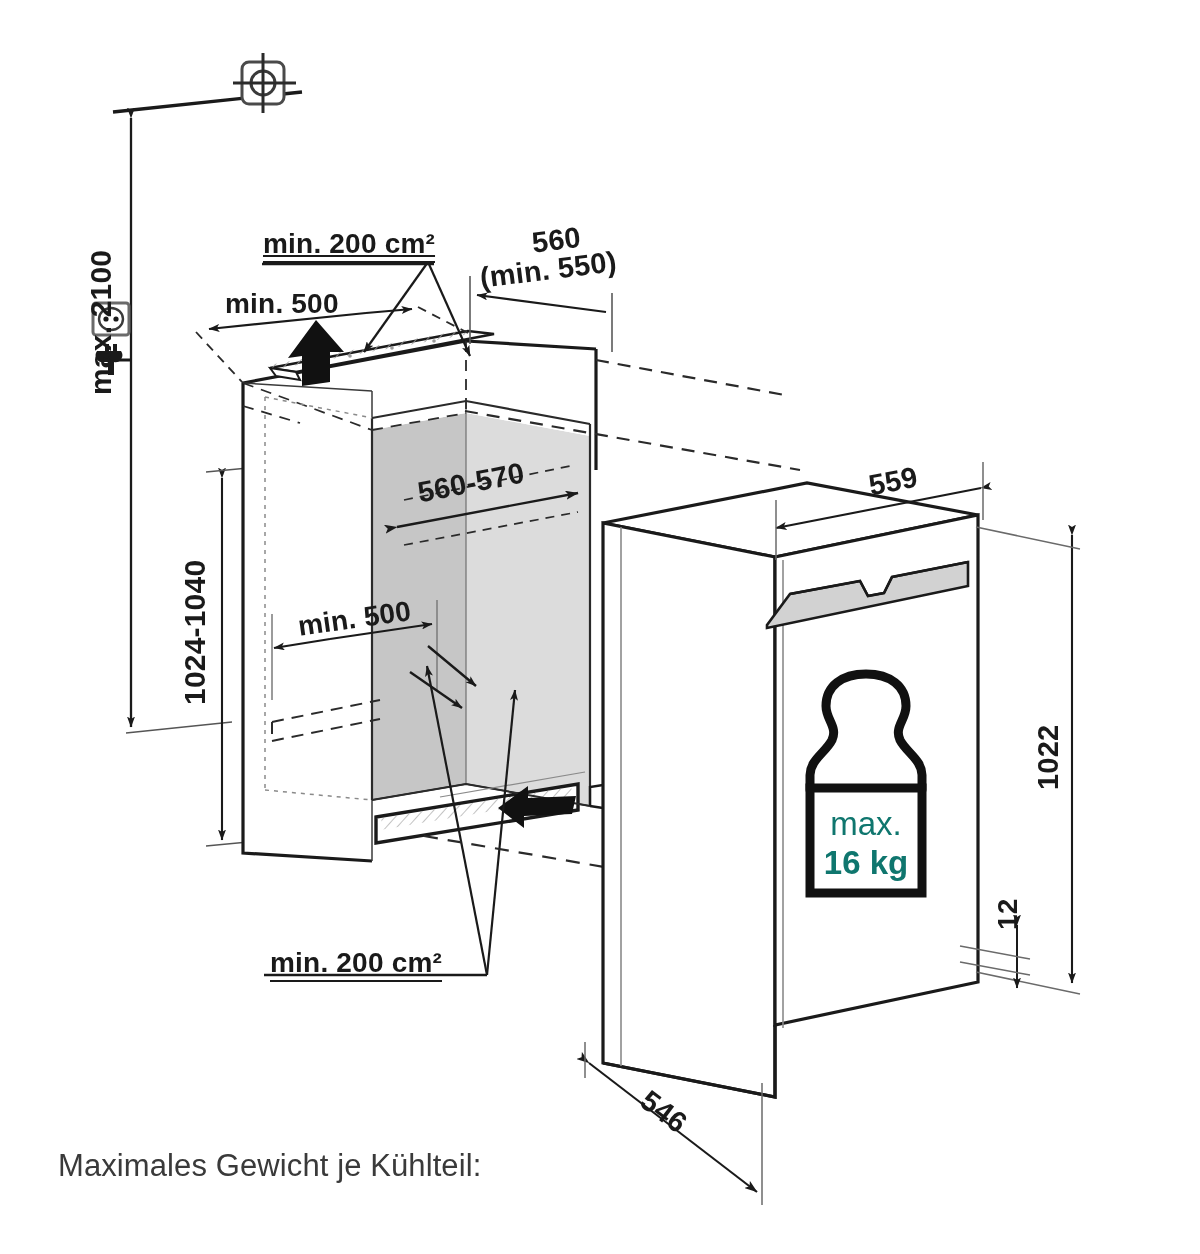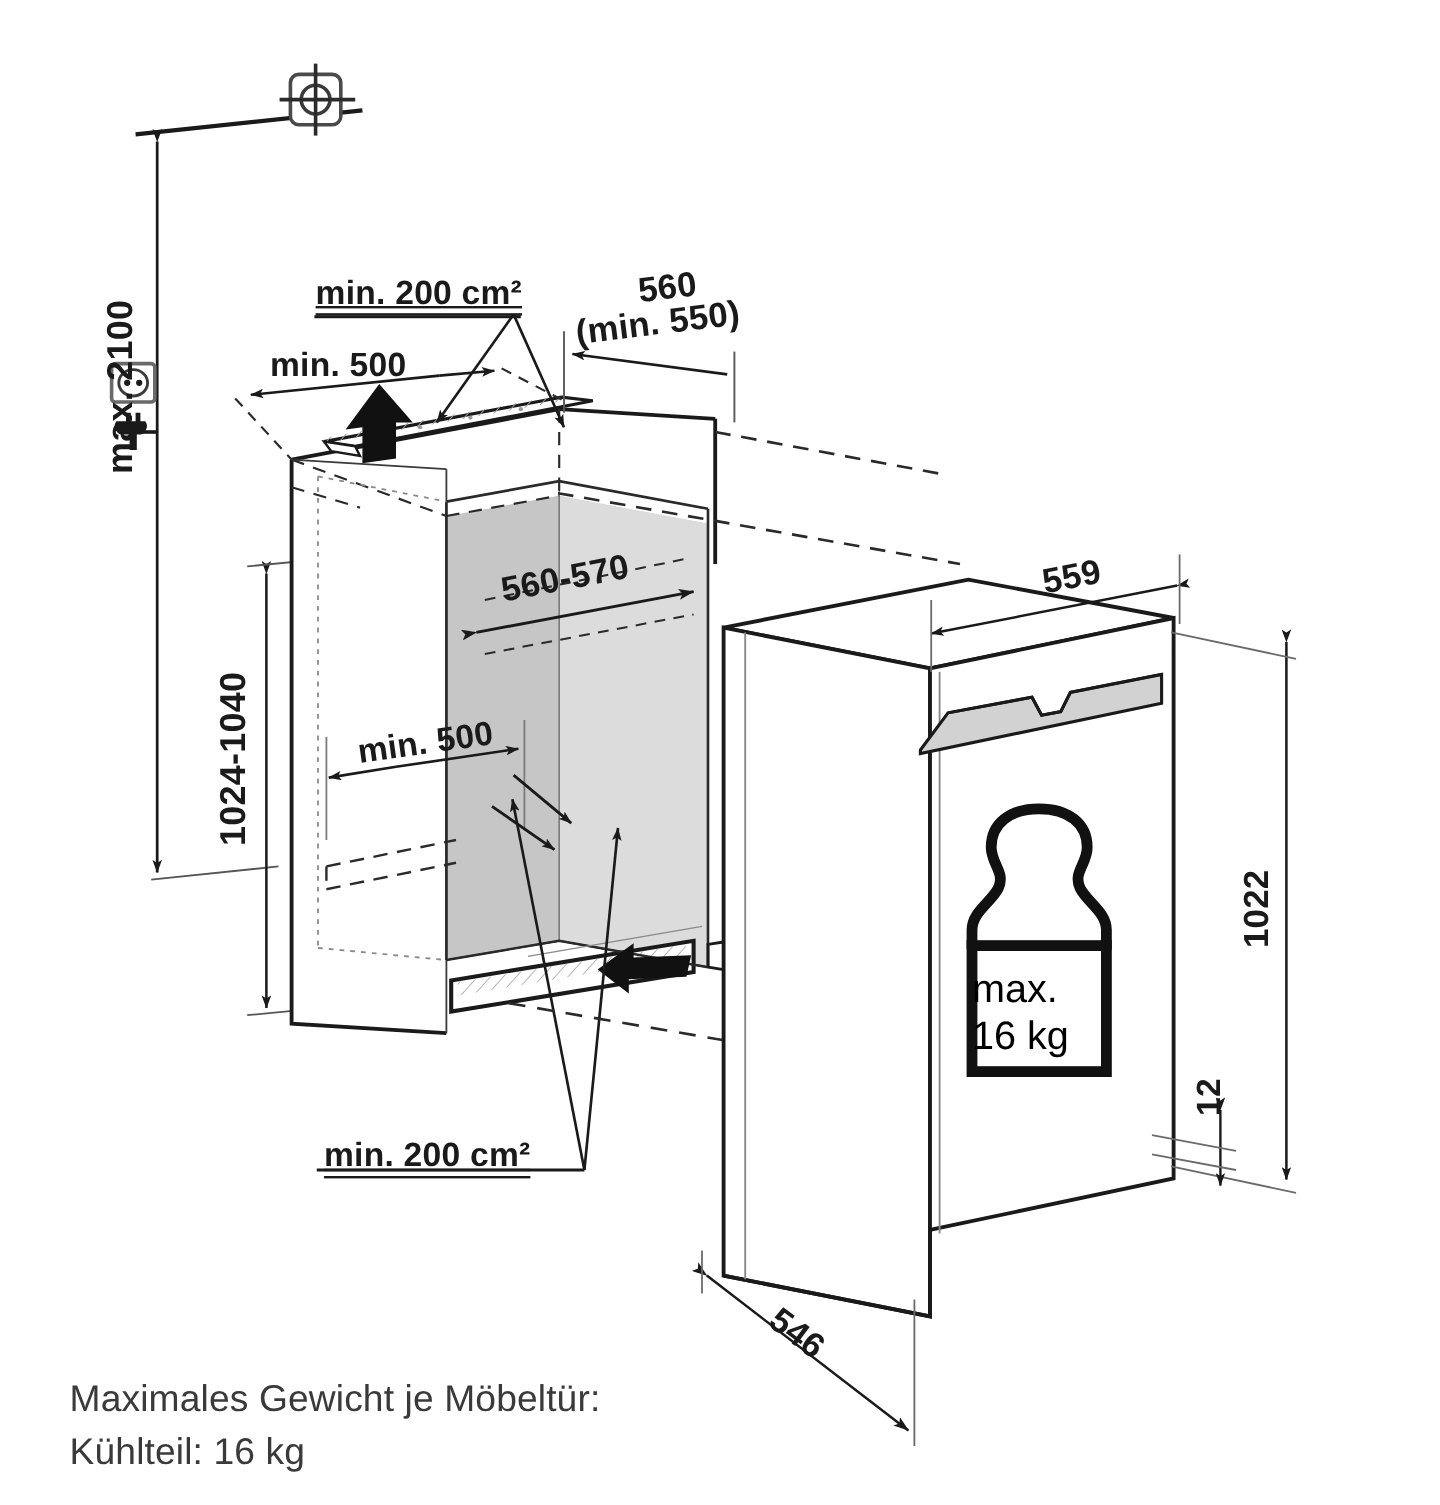--- a/index.html
+++ b/index.html
@@ -48,21 +48,22 @@
   }
   .u {
     border-bottom: 2.5px solid #1a1a1a;
     padding-bottom: 1px;
     text-decoration: underline;
   }
   .weight-text {
     position: absolute;
     font-family: "Liberation Sans", sans-serif;
     font-weight: 400;
-    color: #000000;
+    color: #0f766e;
+    text-align: center;
     line-height: 1.08;
     white-space: nowrap;
   }
 </style>
 </head>
 <body>
 
 <div id="stage">
 
   <svg id="drawing" viewBox="0 0 1200 1254">
@@ -333,18 +334,17 @@
 
   <div class="lbl" style="left:866px; top:470px; font-size:29px; transform:rotate(-11deg); transform-origin:left top;">559</div>
 
   <div class="lbl" style="left:1032px; top:790px; font-size:29px; transform:rotate(-90deg); transform-origin:left top;">1022</div>
 
   <div class="lbl" style="left:992px; top:930px; font-size:28px; transform:rotate(-90deg); transform-origin:left top;">12</div>
 
   <div class="lbl" style="left:654px; top:1084px; font-size:29px; transform:rotate(37deg); transform-origin:left top;">546</div>
 
   <div class="weight-text" style="left:810px; top:806px; width:112px; font-size:33px;">max.</div>
-  <div class="weight-text" style="left:810px; top:845px; width:112px; font-size:33px;">16 kg</div>
-
-  <div class="caption" style="left:58px; top:1148px; font-size:31px;">Maximales Gewicht je Möbeltür:</div>
-  <div class="caption" style="left:58px; top:1192px; font-size:31px;">Kühlteil: 16 kg</div>
+  <div class="weight-text" style="left:810px; top:845px; width:112px; font-size:33px;font-weight:bold;">16 kg</div>
+
+  <div class="caption" style="left:58px; top:1148px; font-size:31px;">Maximales Gewicht je Kühlteil:</div>
 
 </div>
 
 </body></html>

